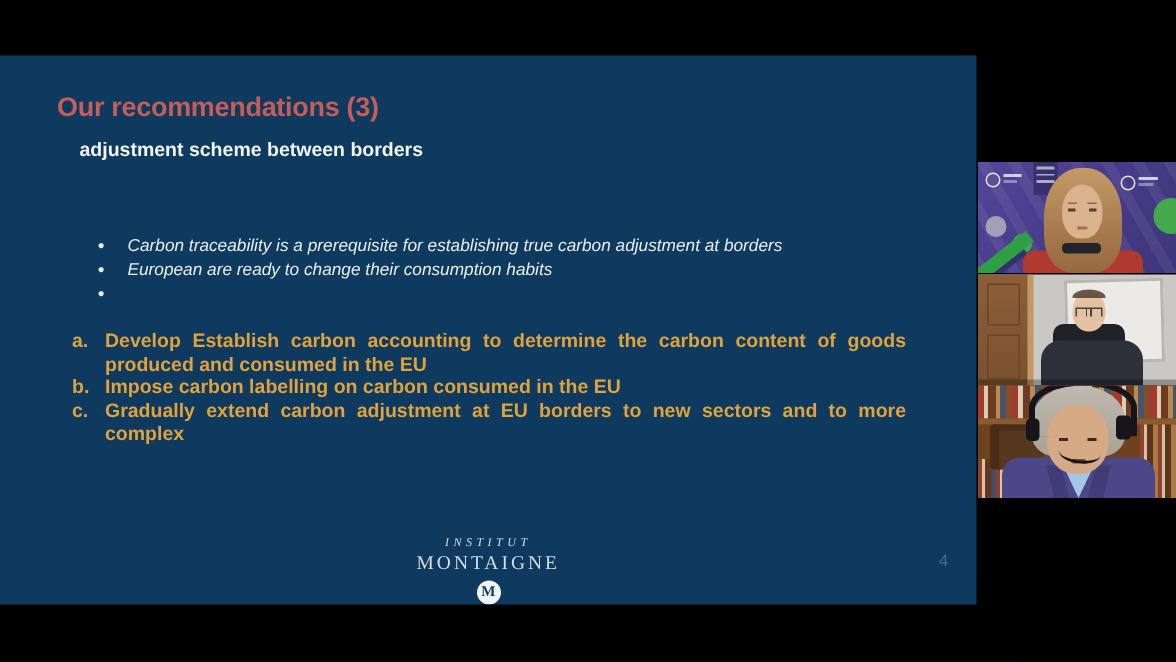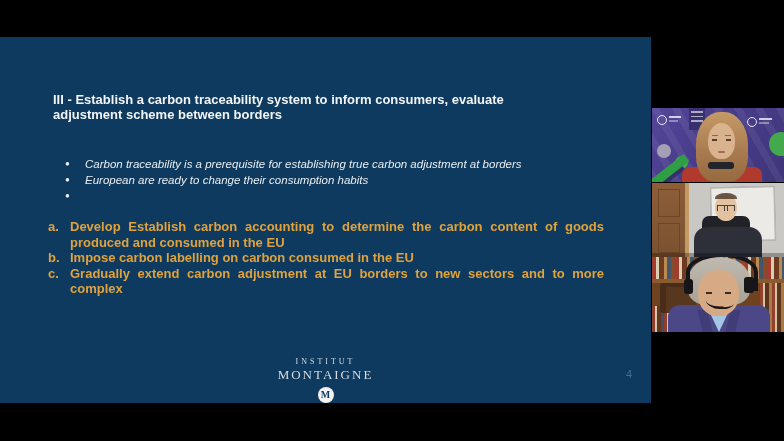--- a/index.html
+++ b/index.html
@@ -11,21 +11,21 @@
   .slide-heading{position:absolute;left:53px;top:55px;width:520px;color:#f3f4f5;font-size:13px;font-weight:bold;line-height:15px;}
   .bullets{position:absolute;left:65px;top:119px;width:520px;color:#e9edf0;font-size:11.5px;font-style:italic;line-height:16px;}
   .bullet-row{display:flex;align-items:flex-start;}
   .bullet-dot{width:20px;flex:0 0 20px;font-style:normal;font-size:8px;line-height:16px;color:#e9edf0;}
   .recs{position:absolute;left:48px;top:182px;width:556px;color:#e0a23d;font-size:13px;font-weight:bold;line-height:15.5px;}
   .rec-item{position:relative;padding-left:22px;}
   .rec-label{position:absolute;left:0;top:0;}
   .jline{text-align:justify;text-align-last:justify;}
   .logo{position:absolute;left:0;right:0;top:320px;text-align:center;color:#d7dce1;
         font-family:"Liberation Serif",serif;}
-  .logo-line1{font-size:8px;letter-spacing:3px;}
+  .logo-line1{font-size:8px;letter-spacing:3px;font-style:italic;}
   .logo-line2{font-size:13px;letter-spacing:2px;margin-top:1px;}
   .logo-mark{width:16px;height:16px;border-radius:50%;background:#f2f3f4;color:#0d3a5e;
              font-size:10px;font-weight:bold;line-height:16px;margin:4px auto 0;text-align:center;}
   .page-num{position:absolute;left:626px;top:331px;font-size:11px;color:#466b8b;}
   
   .tile{position:absolute;left:652px;width:132px;overflow:hidden;}
   .t1{top:108px;height:74px;background:linear-gradient(130deg,#544699 0%,#483c8a 45%,#3e3679 100%);}
   .t1 .stripes{position:absolute;inset:0;background:repeating-linear-gradient(60deg,rgba(255,255,255,0.06) 0 7px,transparent 7px 18px);}
   .ring{position:absolute;width:8px;height:8px;border:1.5px solid rgba(255,255,255,.85);border-radius:50%;}
   .logobar{position:absolute;height:2px;background:rgba(255,255,255,.75);}
@@ -81,23 +81,23 @@
   .lapel-r{position:absolute;left:76px;bottom:0;width:10px;height:22px;background:#403c78;transform:skewX(-14deg);}
   .shirt{position:absolute;left:58px;bottom:0;width:18px;height:19px;background:#a5c6e4;
          clip-path:polygon(0 0,100% 0,50% 100%);}
 </style>
 </head>
 <body>
 
 <div class="stage">
 
   <div class="slide">
+    <div class="slide-title">Our recommendations (3)</div>
 
     <div class="slide-heading">
-      <div>III - Establish a carbon traceability system to inform consumers, evaluate</div>
       <div>adjustment scheme between borders</div>
     </div>
 
     <div class="bullets">
       <div class="bullet-row">
         <span class="bullet-dot">●</span>
         <span>Carbon traceability is a prerequisite for establishing true carbon adjustment at borders</span>
       </div>
       <div class="bullet-row">
         <span class="bullet-dot">●</span>

